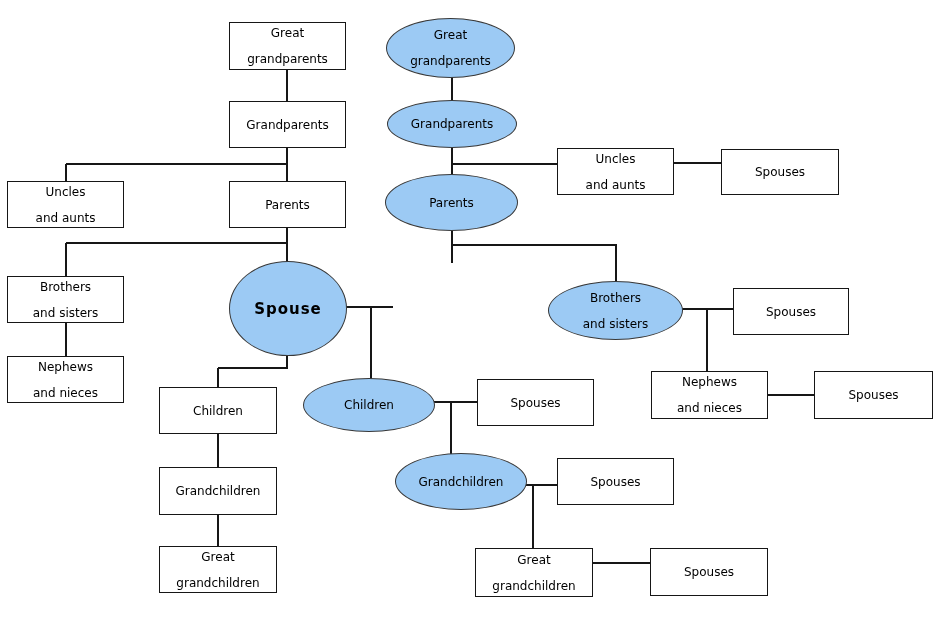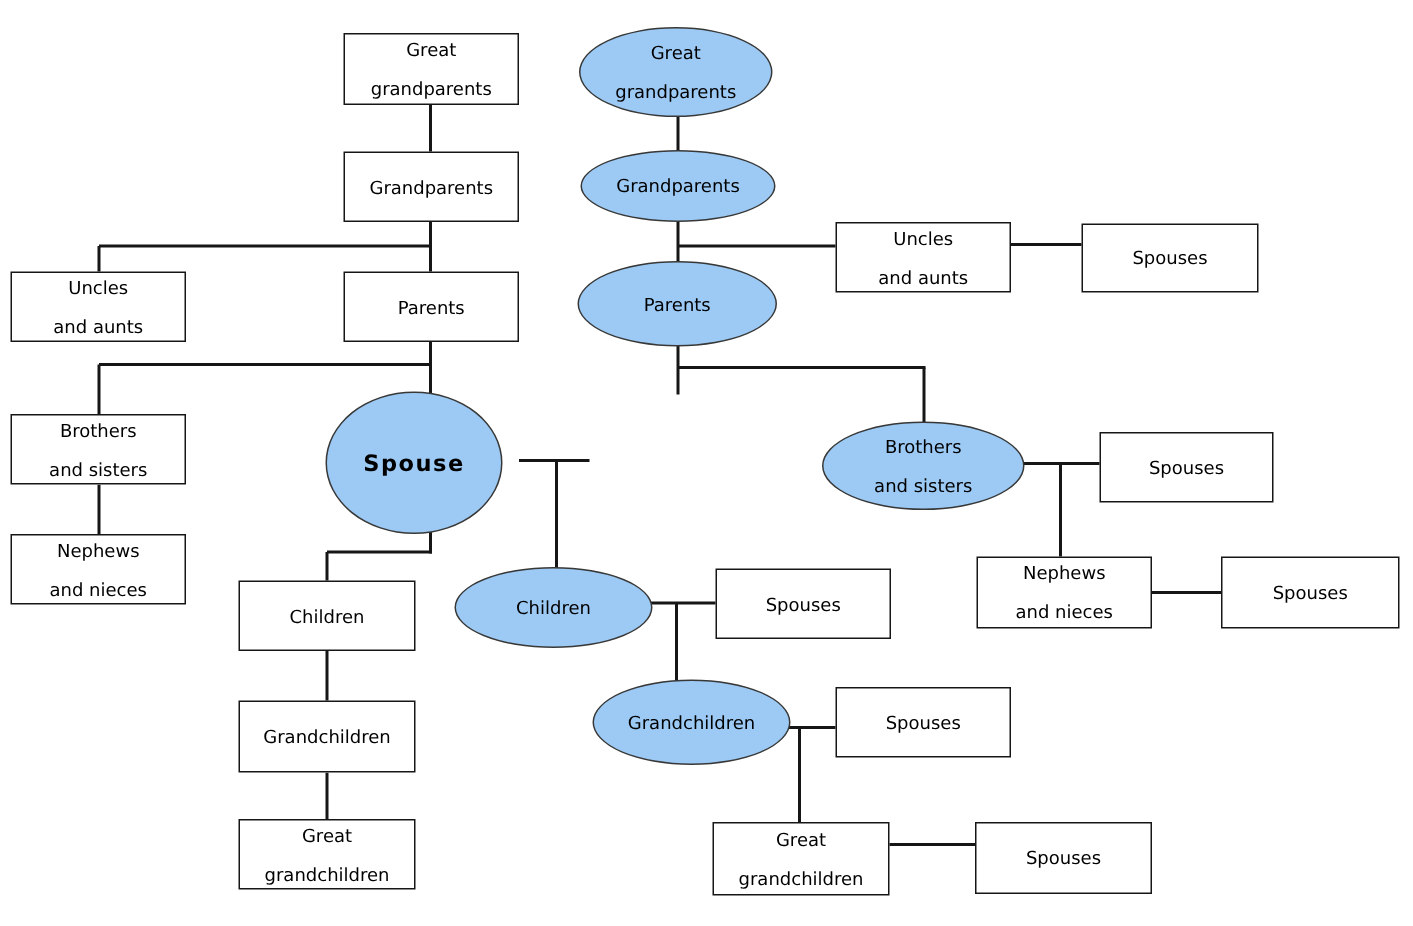--- a/index.html
+++ b/index.html
@@ -123,21 +123,21 @@
     <div class="node ellipse" style="left: 386px; top: 18px; width: 129px; height: 60px;">
       <span class="label-line">Great</span>
       <span class="label-line">grandparents</span>
     </div>
     <div class="node ellipse" style="left: 387px; top: 100px; width: 130px; height: 48px;">
       <span class="label-line">Grandparents</span>
     </div>
     <div class="node ellipse" style="left: 385px; top: 174px; width: 133px; height: 57px;">
       <span class="label-line">Parents</span>
     </div>
-    <div class="node ellipse emphasis" style="left: 217px; top: 261px; width: 118px; height: 95px;">
+    <div class="node ellipse emphasis" style="left: 229px; top: 261px; width: 118px; height: 95px;">
       <span class="label-line">Spouse</span>
     </div>
     <div class="node ellipse" style="left: 548px; top: 281px; width: 135px; height: 59px;">
       <span class="label-line">Brothers</span>
       <span class="label-line">and sisters</span>
     </div>
     <div class="node ellipse" style="left: 303px; top: 378px; width: 132px; height: 54px;">
       <span class="label-line">Children</span>
     </div>
     <div class="node ellipse" style="left: 395px; top: 453px; width: 132px; height: 57px;">

